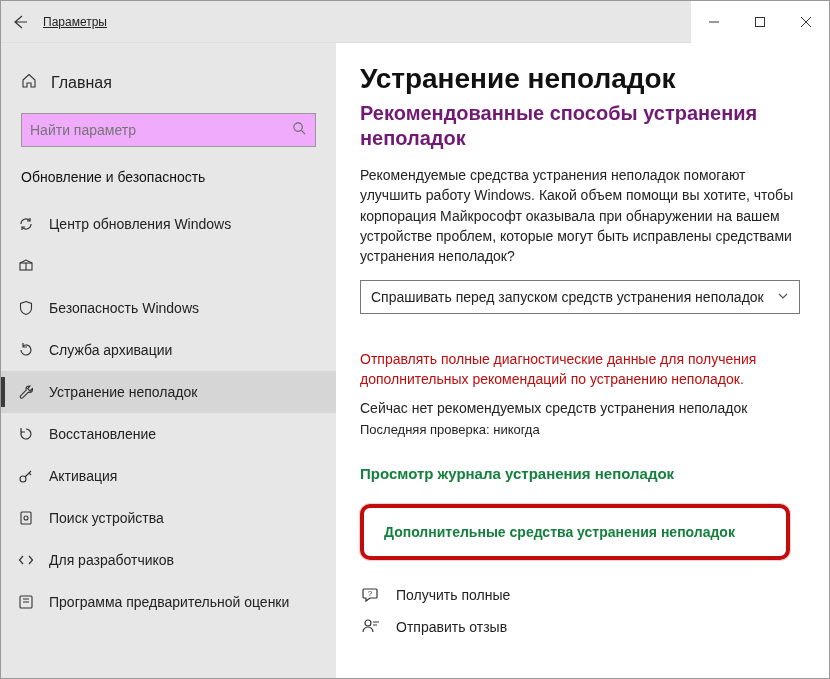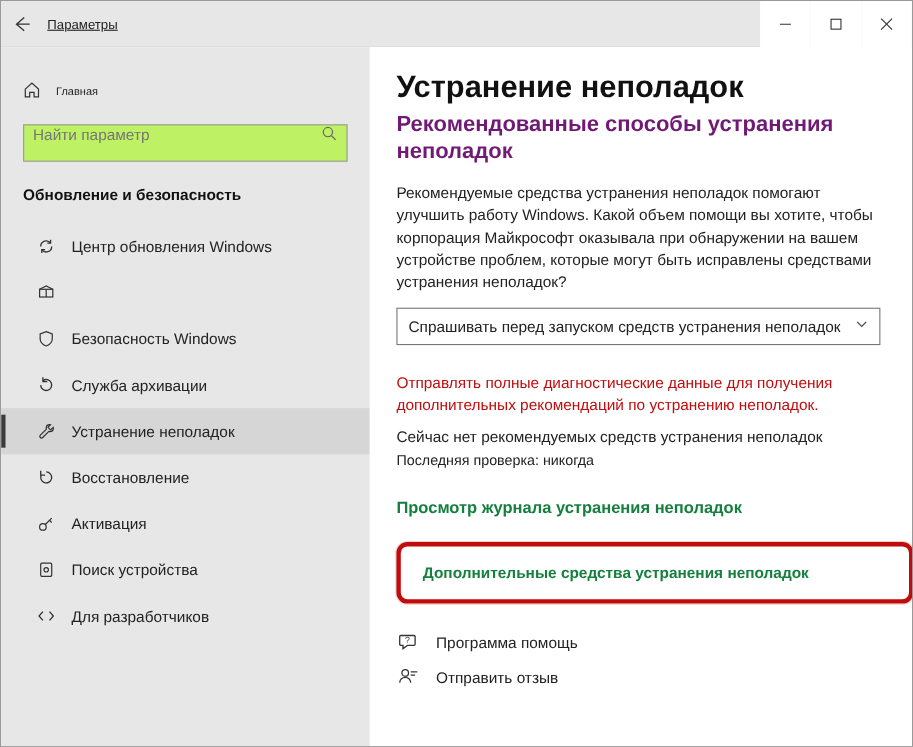--- a/index.html
+++ b/index.html
@@ -9,52 +9,52 @@
   .titlebar .back { width: 38px; height: 42px; display: flex; align-items: center; justify-content: center; cursor: pointer; color:#333; }
   .titlebar .title { font-size: 12px; color: #222; padding-left: 4px; text-decoration: underline; }
   .titlebar .spacer { flex: 1; }
   .winbtn { width: 46px; height: 42px; display: flex; align-items: center; justify-content: center; cursor: pointer; background:#fff; color:#333; }
   .winbtn svg { stroke: #333; }
 
   .body-area { display: flex; height: calc(679px - 42px); }
 
   .sidebar { width: 335px; background: #e7e7e7; overflow-y: auto; position: relative; }
   .home-row { display: flex; align-items: center; height: 40px; padding-left: 20px; margin-top: 20px; cursor: pointer; gap: 14px; }
-  .home-row span { font-size: 10px; color: #222; }
+  .home-row span { font-size: 16px; color: #222; }
 
   .search-wrap { margin: 10px 20px 18px 20px; }
-  .search { display: flex; align-items: flex-start; height: 34px; border: 1px solid #999; background: #bef264; padding: 0 8px; }
+  .search { display: flex; align-items: center; height: 34px; border: 1px solid #999; background: #f0abfc; padding: 0 8px; }
   .search input { flex:1; border:none; outline:none; background:transparent; font-size: 14px; color:#555; }
   .search .si { color:#555; }
 
-  .section-title { font-size: 14px; font-weight: 700; color: #111; padding: 4px 20px 18px 20px; }
-
-  .nav-item { display: flex; align-items: center; height: 42px; padding-left: 32px; gap: 14px; cursor:pointer; position: relative; }
+  .section-title { font-size: 14px; font-weight: 400; color: #111; padding: 4px 20px 18px 20px; }
+
+  .nav-item { display: flex; align-items: center; height: 42px; padding-left: 16px; gap: 14px; cursor:pointer; position: relative; }
   .nav-item .lbl { font-size: 14px; color: #222; }
   .nav-item .ic { width: 18px; height: 18px; display:flex; align-items:center; justify-content:center; color:#333; }
   .nav-item.selected { background: #d6d6d6; }
   .nav-item.selected::before { content:""; position:absolute; left:0; top:6px; bottom:6px; width:4px; background:#3b3b3b; }
 
   .content { flex: 1; background: #fff; overflow-y: auto; padding: 20px 18px 20px 24px; position:relative; }
   .content::-webkit-scrollbar { width: 16px; }
   .content::-webkit-scrollbar-track { background: #f0f0f0; }
   .content::-webkit-scrollbar-thumb { background: #c2c2c2; border: 3px solid #f0f0f0; }
 
   h1 { font-size: 28px; font-weight: 600; color: #111; margin-bottom: 6px; }
   h2 { font-size: 20px; font-weight: 600; color: #701a75; margin-bottom: 14px; line-height: 1.25; }
   .para { font-size: 14px; color: #222; line-height: 1.45; margin-bottom: 14px; max-width: 440px; }
-  .combo { width: 440px; height: 34px; border: 1px solid #777; display:flex; align-items:center; padding: 0 10px; cursor:pointer; margin-bottom: 25px; }
+  .combo { width: 440px; height: 34px; border: 1px solid #777; display:flex; align-items:center; padding: 0 10px; cursor:pointer; margin-bottom: 36px; }
   .combo .ctxt { flex:1; font-size:14px; color:#222; }
   .warn { color: #c00c0c; font-size: 14px; line-height: 1.4; max-width: 440px; margin-bottom: 10px; }
   .status-line { font-size: 14px; color:#222; margin-bottom: 6px; }
   .small-line { font-size: 13px; color:#222; margin-bottom: 28px; }
 
   .linklike { font-size: 15px; color:#15803d; margin-bottom: 22px; cursor:pointer; width: fit-content; font-weight: bold; }
 
-  .highlight-box { border: 4px solid #c00c0c; border-radius: 10px; padding: 16px 20px; width: 470px; margin-bottom: 24px; box-shadow: 0 0 0 1px rgba(192,12,12,.2); }
+  .highlight-box { border: 4px solid #c00c0c; border-radius: 10px; padding: 16px 20px; width: 430px; margin-bottom: 24px; box-shadow: 0 0 0 1px rgba(192,12,12,.2); }
   .highlight-box .linklike { margin:0; font-size:14px; }
 
   .help-row { display:flex; align-items:center; gap: 14px; font-size:14px; color:#222; cursor:pointer; margin-bottom: 10px; }
   .help-row .ic { width:22px; height:22px; display:flex; align-items:center; justify-content:center; }
 </style>
 </head>
 <body>
 
 <div class="titlebar">
   <div class="back">
@@ -179,20 +179,30 @@
       <span class="lbl">Поиск устройства</span>
     </div>
     <div class="nav-item">
       <span class="ic">
           <svg width="16" height="16" viewBox="0 0 16 16">
             <path d="M5 4 L1.5 8 L5 12 M11 4 L14.5 8 L11 12" fill="none" stroke="#333" stroke-width="1.2"></path>
           </svg>
         </span>
       <span class="lbl">Для разработчиков</span>
     </div>
+    <div class="nav-item">
+      <span class="ic">
+          <svg width="16" height="16" viewBox="0 0 16 16">
+            <rect x="2" y="2" width="12" height="12" rx="1" fill="none" stroke="#333" stroke-width="1.1"></rect>
+            <line x1="5" y1="5" x2="11" y2="5" stroke="#333"></line>
+            <line x1="5" y1="8" x2="11" y2="8" stroke="#333"></line>
+          </svg>
+        </span>
+      <span class="lbl">Программа предварительной оценки</span>
+    </div>
   </div>
 
   <div class="content">
     <h1>Устранение неполадок</h1>
     <h2>Рекомендованные способы устранения неполадок</h2>
     <p class="para">Рекомендуемые средства устранения неполадок помогают улучшить работу Windows. Какой объем помощи вы хотите, чтобы корпорация Майкрософт оказывала при обнаружении на вашем устройстве проблем, которые могут быть исправлены средствами устранения неполадок?</p>
 
     <div class="combo">
       <span class="ctxt">Спрашивать перед запуском средств устранения неполадок</span>
       <span><svg width="12" height="12" viewBox="0 0 12 12">
@@ -210,21 +220,21 @@
       <div class="linklike">Дополнительные средства устранения неполадок</div>
     </div>
 
     <div class="help-row">
       <span class="ic">
           <svg width="20" height="20" viewBox="0 0 20 20">
             <path d="M3 4h12a1 1 0 0 1 1 1v7a1 1 0 0 1-1 1H9l-4 3v-3H3a1 1 0 0 1-1-1V5a1 1 0 0 1 1-1z" fill="none" stroke="#333" stroke-width="1.2"></path>
             <text x="9" y="11" font-size="8" text-anchor="middle" fill="#333">?</text>
           </svg>
         </span>
-      <span>Программа помощь</span>
+      <span>Получить полные</span>
     </div>
     <div class="help-row">
       <span class="ic">
           <svg width="20" height="20" viewBox="0 0 20 20">
             <circle cx="7" cy="6" r="3" fill="none" stroke="#333" stroke-width="1.2"></circle>
             <path d="M2 15c0-3 2.5-5 5-5s5 2 5 5" fill="none" stroke="#333" stroke-width="1.2"></path>
             <path d="M12 5h6M12 8h4" stroke="#333" stroke-width="1.2"></path>
           </svg>
         </span>
       <span>Отправить отзыв</span>

